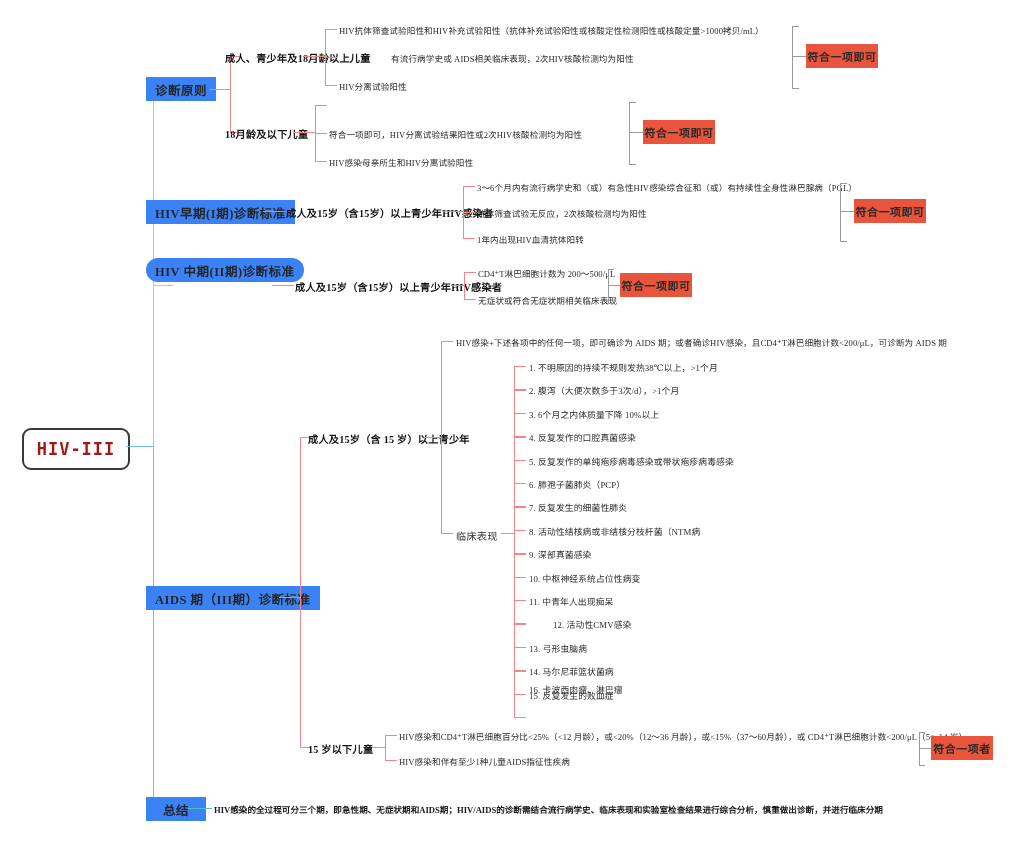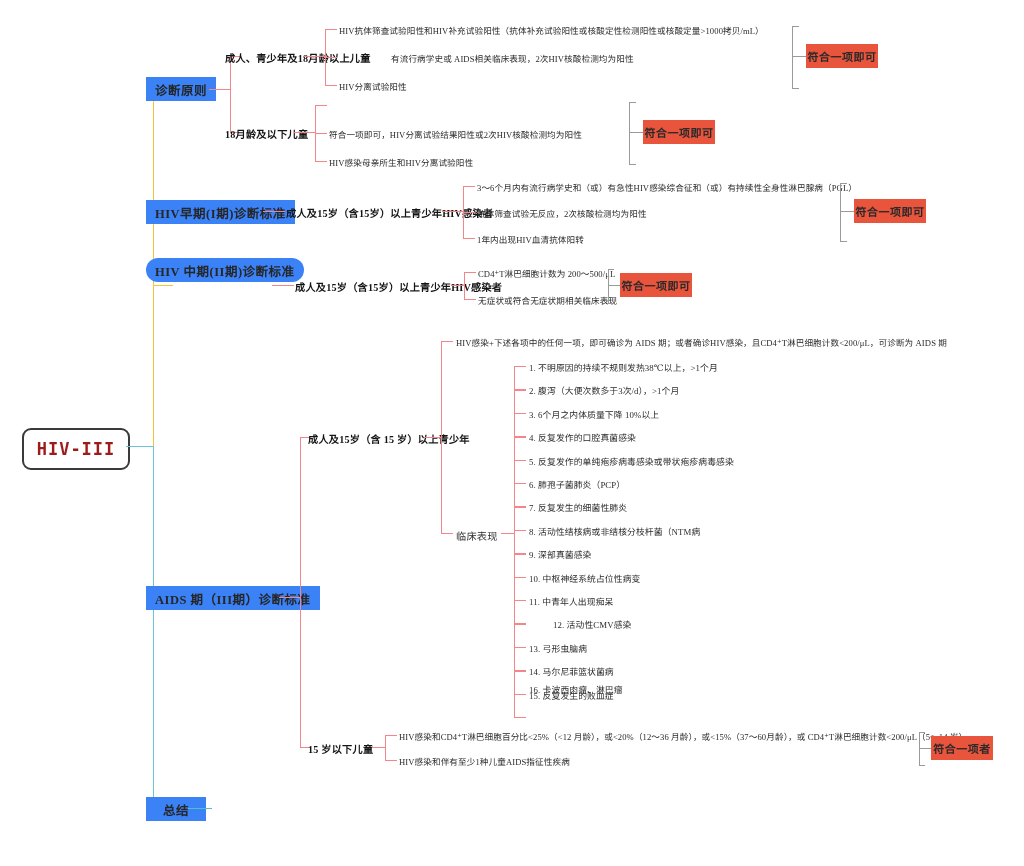--- a/index.html
+++ b/index.html
@@ -226,14 +226,15 @@
 
   <div class="ln grey v" style="left:919px;top:732px;height:33px;"></div>
   <div class="ln grey h" style="left:919px;top:732px;width:6px;"></div>
   <div class="ln grey h" style="left:919px;top:765px;width:6px;"></div>
   <div class="ln grey h" style="left:919px;top:748px;width:12px;"></div>
   <div class="badge" style="left:931px;top:736px;width:62px;">符合一项者</div>
 
   <div class="ln teal h" style="left:153px;top:808px;width:20px;"></div>
   <div class="topic" style="left:146px;top:797px;width:42px;">总结</div>
   <div class="ln teal h" style="left:188px;top:808px;width:24px;"></div>
+  <div class="summary-text" style="left:214px;top:803px;">HIV感染的全过程可分三个期，即急性期、无症状期和AIDS期；HIV/AIDS的诊断需结合流行病学史、临床表现和实验室检查结果进行综合分析，慎重做出诊断，并进行临床分期</div>
 
 </div>
 
 </body></html>

